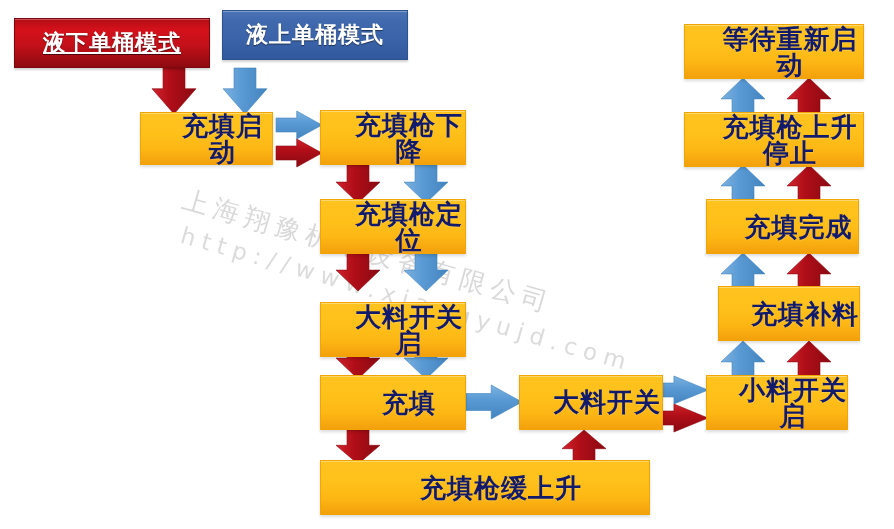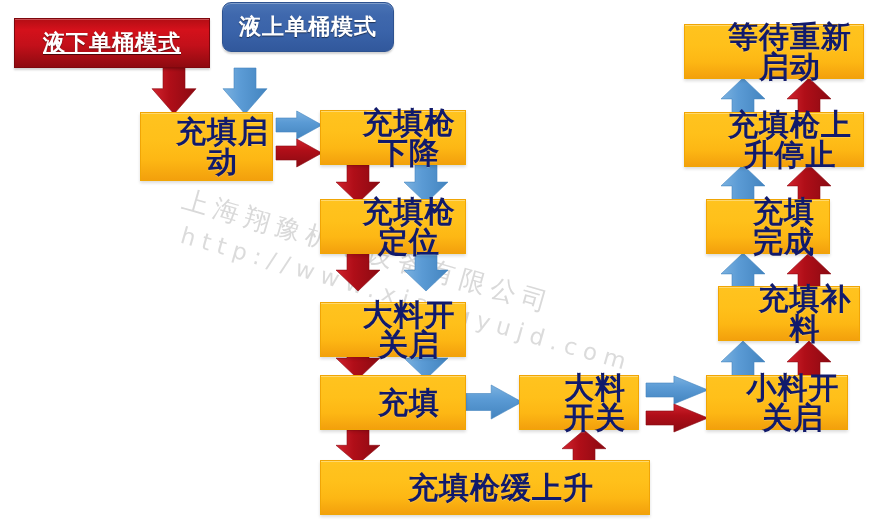--- a/index.html
+++ b/index.html
@@ -66,21 +66,21 @@
     color:#ffffff;
     font-size:22px;
     text-shadow:0 1px 1px rgba(0,0,0,.5);
     box-shadow:inset 0 1px 0 rgba(255,255,255,.3), 0 2px 2px rgba(0,0,0,.18);
   }
   
   .proc{
     background:linear-gradient(180deg,#ffc31f 0%,#ffc01a 40%,#fdb714 70%,#f3a00c 100%);
     border:1px solid #f0a505;
     color:#111a6b;
-    font-size:30px;
+    font-size:26px;
     text-shadow:0 1px 0 rgba(255,255,255,.18);
     box-shadow:inset 0 1px 0 rgba(255,255,255,.35), 0 2px 3px rgba(0,0,0,.14);
     padding-left:32px;
   }
 
   
   .arrow{position:absolute;z-index:3;}
   .arrow svg{display:block;overflow:visible;}
 </style>
 </head>
@@ -366,51 +366,51 @@
             </linearGradient>
           </defs>
           <polygon points="22.0,0.0 44.0,20.9 33.0,20.9 33.0,38.0 11.0,38.0 11.0,20.9 0.0,20.9" fill="url(#g_astoptowaitr)" stroke="#8b0a12" stroke-width="0.6"></polygon>
         </svg>
       </div>
     </div>
   <div id="node-layer">
       <div class="node mode-red" style="left: 14px; top: 18px; width: 196px; height: 50px;">
         <span>液下单桶模式</span>
       </div>
-      <div class="node mode-blue" style="left: 222px; top: 2px; width: 172px; height: 50px; border-radius: 9px;">
+      <div class="node mode-blue" style="left: 222px; top: 10px; width: 186px; height: 50px;">
         <span>液上单桶模式</span>
       </div>
-      <div class="node proc" style="left: 140px; top: 112px; width: 133px; height: 69px;">
+      <div class="node proc" style="left: 140px; top: 112px; width: 133px; height: 53px;">
         <span>充填启动</span>
       </div>
       <div class="node proc" style="left: 320px; top: 110px; width: 146px; height: 55px;">
         <span>充填枪下降</span>
       </div>
       <div class="node proc" style="left: 320px; top: 199px; width: 146px; height: 55px;">
         <span>充填枪定位</span>
       </div>
       <div class="node proc" style="left: 320px; top: 286px; width: 146px; height: 55px; margin-top: 16px;">
         <span>大料开关启</span>
       </div>
       <div class="node proc" style="left: 320px; top: 375px; width: 146px; height: 55px; text-align: right;">
         <span>充填</span>
       </div>
-      <div class="node proc" style="left: 519px; top: 375px; width: 120px; height: 55px;">
+      <div class="node proc" style="left: 519px; top: 375px; width: 144px; height: 55px; font-family: Liberation Serif, serif;">
         <span>大料开关</span>
       </div>
       <div class="node proc" style="left: 706px; top: 375px; width: 142px; height: 55px;">
         <span>小料开关启</span>
       </div>
       <div class="node proc" style="left: 320px; top: 460px; width: 330px; height: 55px;">
         <span>充填枪缓上升</span>
       </div>
       <div class="node proc" style="left: 706px; top: 286px; width: 142px; height: 55px; margin-left: 12px;">
         <span>充填补料</span>
       </div>
-      <div class="node proc" style="left: 706px; top: 199px; width: 124px; height: 55px;">
+      <div class="node proc" style="left: 706px; top: 199px; width: 153px; height: 55px;">
         <span>充填完成</span>
       </div>
       <div class="node proc" style="left: 684px; top: 112px; width: 180px; height: 55px;">
         <span>充填枪上升停止</span>
       </div>
       <div class="node proc" style="left: 684px; top: 24px; width: 180px; height: 55px;">
         <span>等待重新启动</span>
       </div>
     </div>
 

